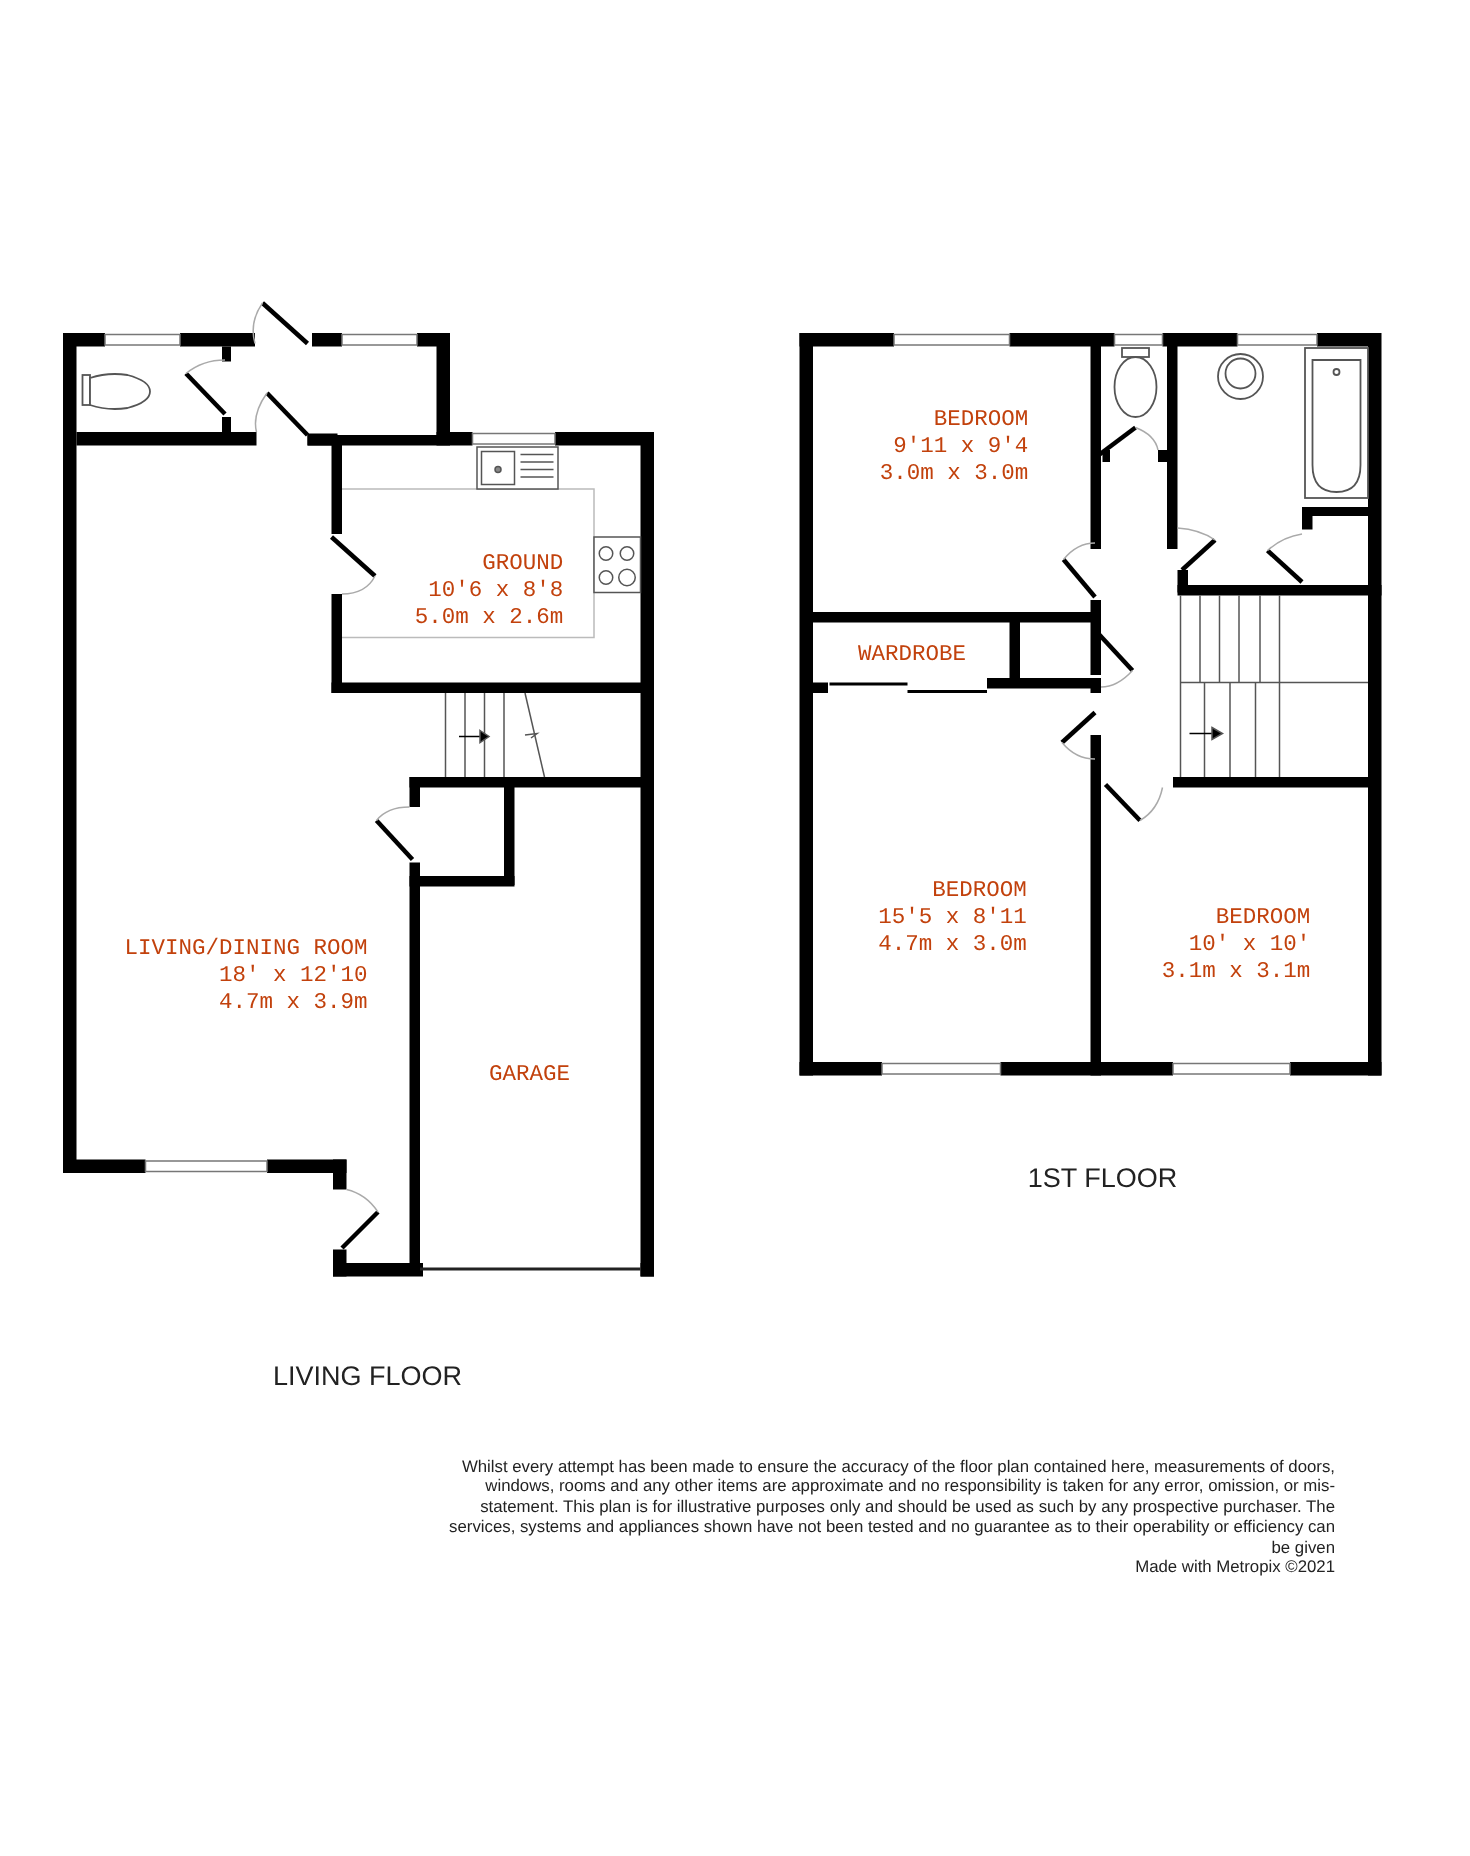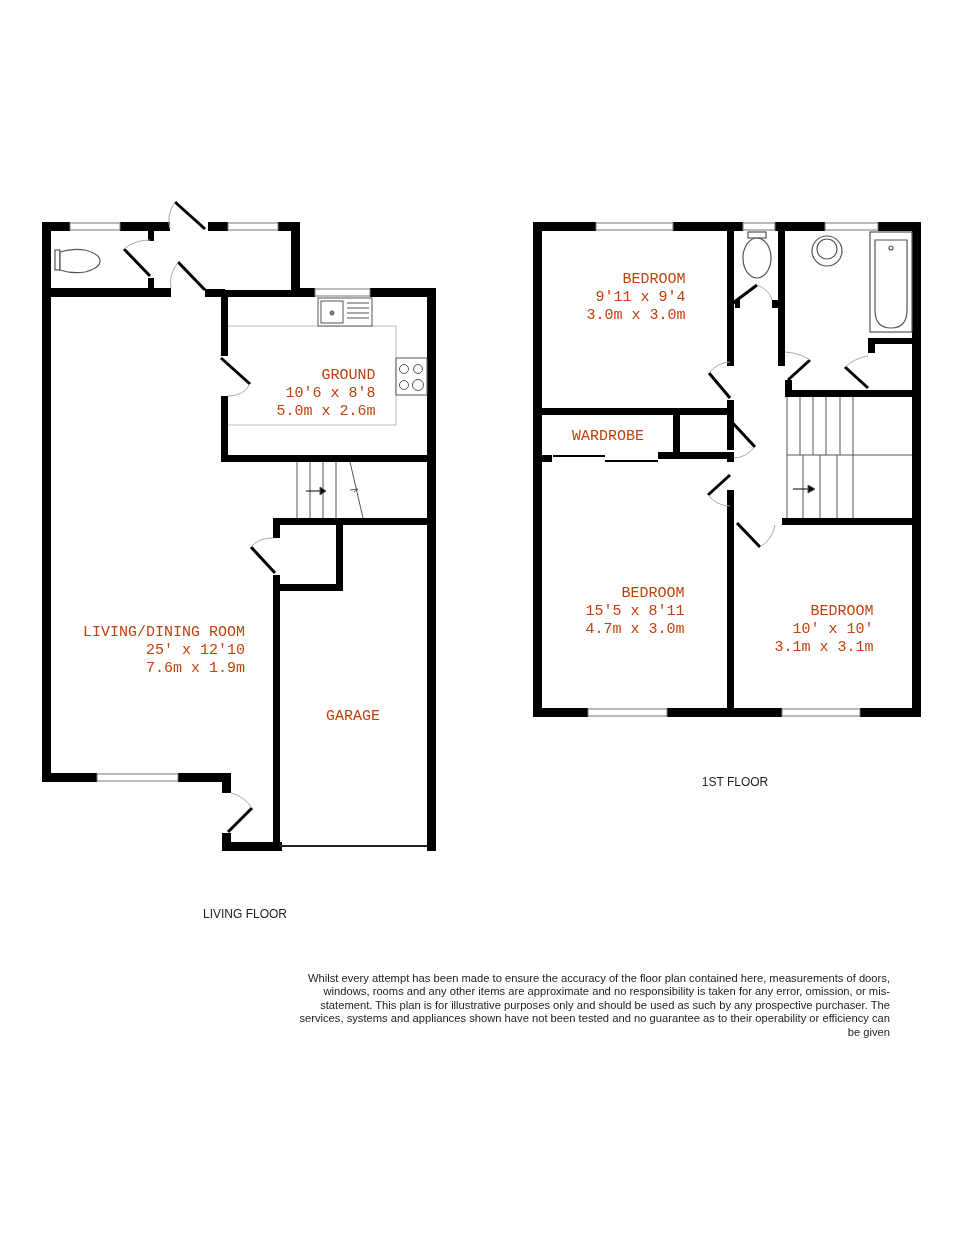--- a/index.html
+++ b/index.html
@@ -1,20 +1,20 @@
 <!DOCTYPE html>
 <html><head>
 <meta charset="utf-8">
 <style>
   html, body { margin: 0; padding: 0; background: #ffffff; }
   body { width: 980px; height: 1237px; position: relative; overflow: hidden;
          font-family: "Liberation Sans", "DejaVu Sans", sans-serif; color: #222; }
   svg.plan { position: absolute; left: 0; top: 0; }
   .lbl { position: absolute; text-align: right; font-size: 15px; line-height: 18px; color: #c2410c; white-space: nowrap; transform: translateX(-50%); font-family: Liberation Mono, monospace; }
-  .floor-label { position: absolute; font-size: 12px; color: #222; white-space: nowrap; transform: translateX(-50%); }
+  .floor-label { position: absolute; font-size: 18px; color: #222; white-space: nowrap; transform: translateX(-50%); }
   .disclaimer { position: absolute; left: 290px; top: 972px; width: 600px; text-align: right; font-size: 11.2px; line-height: 13.4px; color: #222; }
 </style>
 </head>
 <body>
 
 <svg class="plan" width="980" height="1237" viewBox="0 0 980 1237" xmlns="http://www.w3.org/2000/svg">
 
   <g fill="#000">
 
     <rect x="42" y="222" width="9" height="560"></rect>
@@ -216,22 +216,22 @@
   </g>
 </svg>
 
 <div class="lbl" style="left:326px; top:367px;">
   <div>GROUND</div>
   <div>10'6 x 8'8</div>
   <div>5.0m x 2.6m</div>
 </div>
 <div class="lbl" style="left:164px; top:624px;">
   <div>LIVING/DINING ROOM</div>
-  <div>25' x 12'10</div>
-  <div>7.6m x 1.9m</div>
+  <div>18' x 12'10</div>
+  <div>4.7m x 3.9m</div>
 </div>
 <div class="lbl" style="left:353px; top:708px;">
   <div>GARAGE</div>
 </div>
 <div class="floor-label" style="left:245px; top:907px;">LIVING FLOOR</div>
 
 <div class="lbl" style="left:636px; top:271px;">
   <div>BEDROOM</div>
   <div>9'11 x 9'4</div>
   <div>3.0m x 3.0m</div>
@@ -246,13 +246,14 @@
 </div>
 <div class="lbl" style="left:824px; top:603px;">
   <div>BEDROOM</div>
   <div>10' x 10'</div>
   <div>3.1m x 3.1m</div>
 </div>
 <div class="floor-label" style="left:735px; top:775px;">1ST FLOOR</div>
 
 <div class="disclaimer">
   <div>Whilst every attempt has been made to ensure the accuracy of the floor plan contained here, measurements of doors, windows, rooms and any other items are approximate and no responsibility is taken for any error, omission, or mis-statement. This plan is for illustrative purposes only and should be used as such by any prospective purchaser. The services, systems and appliances shown have not been tested and no guarantee as to their operability or efficiency can be given</div>
+  <div>Made with Metropix ©2021</div>
 </div>
 
 </body></html>

